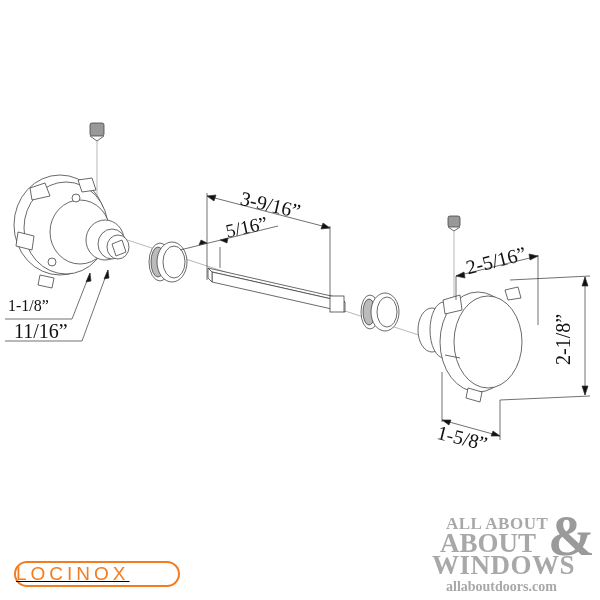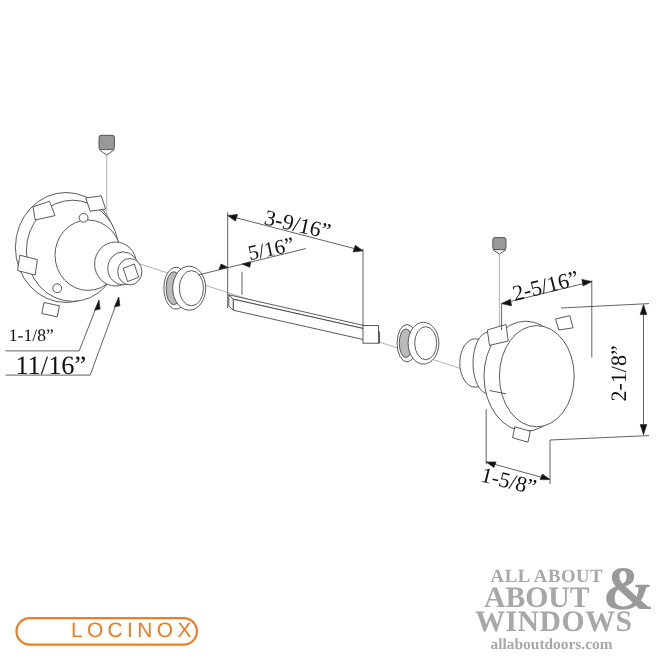--- a/index.html
+++ b/index.html
@@ -1,19 +1,19 @@
 <!DOCTYPE html>
 <html><head>
 <meta charset="utf-8">
 <style>
   html, body { margin:0; padding:0; background:#ffffff; }
   body { width:600px; height:600px; position:relative; overflow:hidden; font-family:"Liberation Serif", serif; }
   #diagram { position:absolute; left:0; top:0; width:600px; height:600px; }
   .dim-label { position:absolute; font-family:"Liberation Serif","DejaVu Serif",serif; color:#111; white-space:nowrap; line-height:1; }
-  #brand-locinox { position:absolute; left:14px; top:561px; width:166px; height:26px; border:2.5px solid #f47c20; border-radius:14px; box-sizing:border-box; display:flex; align-items:center; justify-content:flex-end; }
+  #brand-locinox { position:absolute; left:14px; top:561px; width:166px; height:26px; border:2.5px solid #f47c20; border-radius:14px; box-sizing:border-box; display:flex; align-items:center; justify-content:flex-start;text-decoration:underline; }
   #brand-locinox span { font-family:"Liberation Sans","DejaVu Sans",sans-serif; color:#f47c20; font-size:19px; letter-spacing:4px; font-weight:400; }
   #brand-aad { position:absolute; left:430px; top:512px; width:170px; height:88px; color:#a8a8a8; font-family:"Liberation Serif","DejaVu Serif",serif; font-weight:bold; }
   #brand-aad .l1 { position:absolute; left:16px; top:2px; font-size:17px; letter-spacing:0.5px; }
   #brand-aad .l2 { position:absolute; left:10px; top:16px; font-size:27px; }
   #brand-aad .amp { position:absolute; left:118px; top:-8px; font-size:56px; color:#9a9a9a; }
   #brand-aad .l3 { position:absolute; left:2px; top:38px; font-size:27px; letter-spacing:0.5px;text-align:center; }
   #brand-aad .l4 { position:absolute; left:16px; top:67px; font-size:14px; }
 </style>
 </head>
 <body>
@@ -120,21 +120,21 @@
       <line x1="5" y1="341" x2="82" y2="341"></line>
       <polygon points="90,273 86,282 91,281" fill="#111"></polygon>
       <polygon points="108,270 104,279 109,278" fill="#111"></polygon>
     </g>
   </g>
 </svg>
 
 <div class="dim-label" style="left:243px; top:188px; font-size:20px; transform:rotate(13deg); transform-origin:left top;">3-9/16”</div>
 <div class="dim-label" style="left:224px; top:222px; font-size:19px; transform:rotate(-12deg); transform-origin:left top;">5/16”</div>
 <div class="dim-label" style="left:8px; top:298px; font-size:16px;">1-1/8”</div>
-<div class="dim-label" style="left:14px; top:321px; font-size:24px;">11/16”</div>
+<div class="dim-label" style="left:14px; top:321px; font-size:20px;">11/16”</div>
 <div class="dim-label" style="left:464px; top:258px; font-size:20px; transform:rotate(-14deg); transform-origin:left top;">2-5/16”</div>
 <div class="dim-label" style="left:553px; top:365px; font-size:20px; transform:rotate(-90deg); transform-origin:left top;">2-1/8”</div>
 <div class="dim-label" style="left:440px; top:422px; font-size:20px; transform:rotate(14deg); transform-origin:left top;">1-5/8”</div>
 
 <div id="brand-locinox">
   <span>LOCINOX</span>
 </div>
 
 <div id="brand-aad">
   <div class="amp">&amp;</div>

